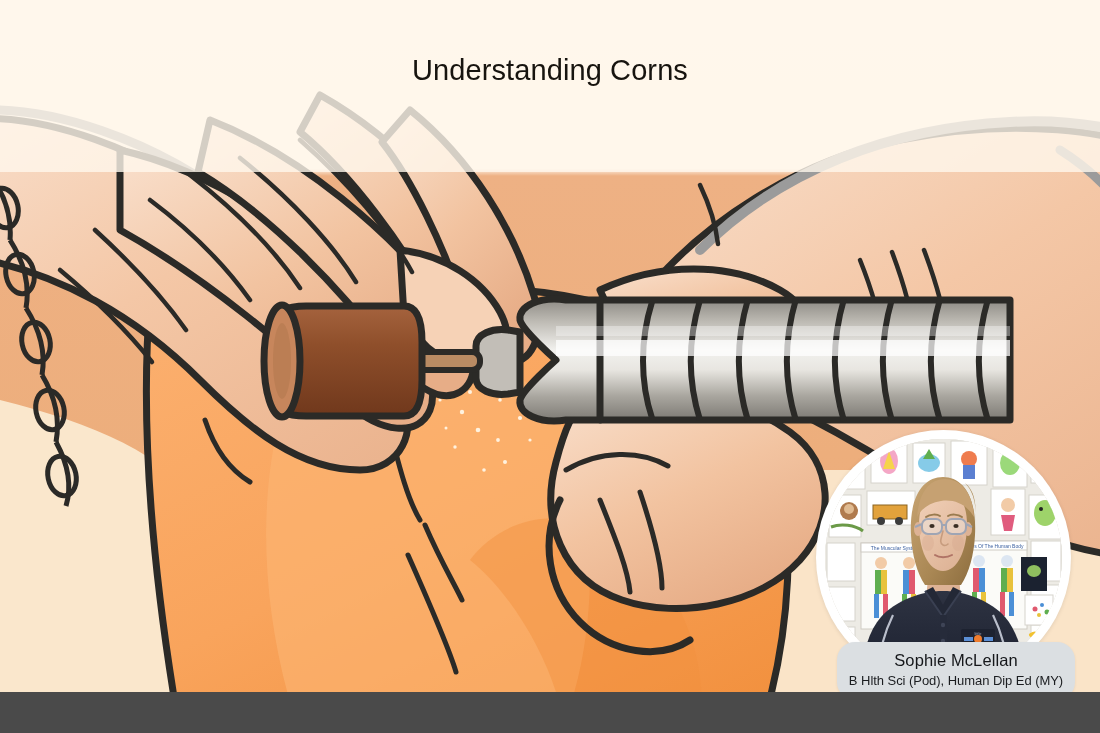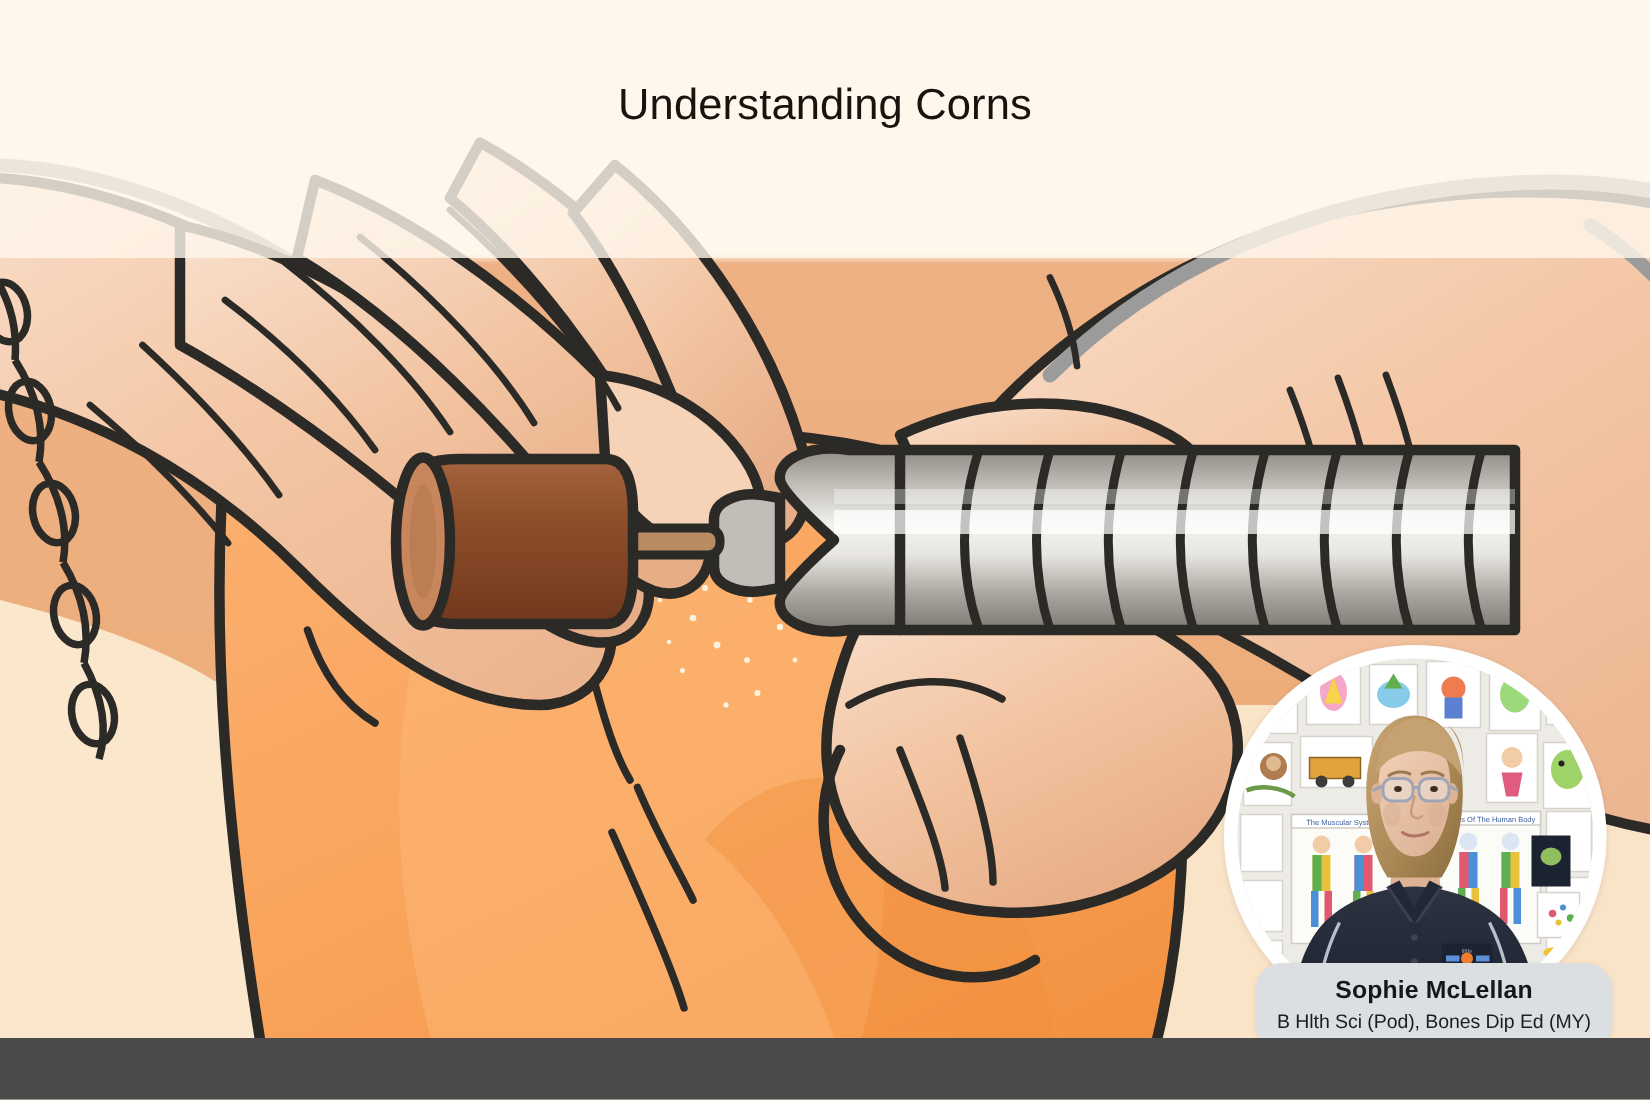--- a/index.html
+++ b/index.html
@@ -73,21 +73,21 @@
     left:21px;top:212px;
     width:238px;
     padding:9px 10px 11px 10px;
     box-sizing:border-box;
     background:#DBDFE2;
     border-radius:18px;
     text-align:center;
     box-shadow:0 1px 3px rgba(0,0,0,0.07);
   }
   #presenter-name{
-    font-size:16.5px;font-weight:700;color:#15171A;
+    font-size:16.5px;font-weight:400;color:#15171A;
     line-height:1.2;letter-spacing:0.1px;
   }
   #presenter-creds{
     font-size:13px;font-weight:400;color:#1B1D20;
     line-height:1.25;margin-top:2px;letter-spacing:-0.05px;
   }
 </style>
 </head>
 <body>
 
@@ -518,18 +518,18 @@
           <path d="M110,116 C114,119 122,119 127,116" stroke="#B07466" stroke-width="2" fill="none" stroke-linecap="round"></path>
 
           <ellipse cx="103" cy="104" rx="6" ry="8" fill="#D4A68B" opacity="0.35"></ellipse>
           <ellipse cx="133" cy="104" rx="6" ry="8" fill="#D4A68B" opacity="0.35"></ellipse>
         </g>
       </svg>
     </div>
 
     <div id="nameplate">
       <div id="presenter-name">Sophie McLellan</div>
-      <div id="presenter-creds">B Hlth Sci (Pod), Bones Dip Ed (MY)</div>
+      <div id="presenter-creds">B Hlth Sci (Pod), Human Dip Ed (MY)</div>
     </div>
 
   </div>
 
 </div>
 
 </body></html>

